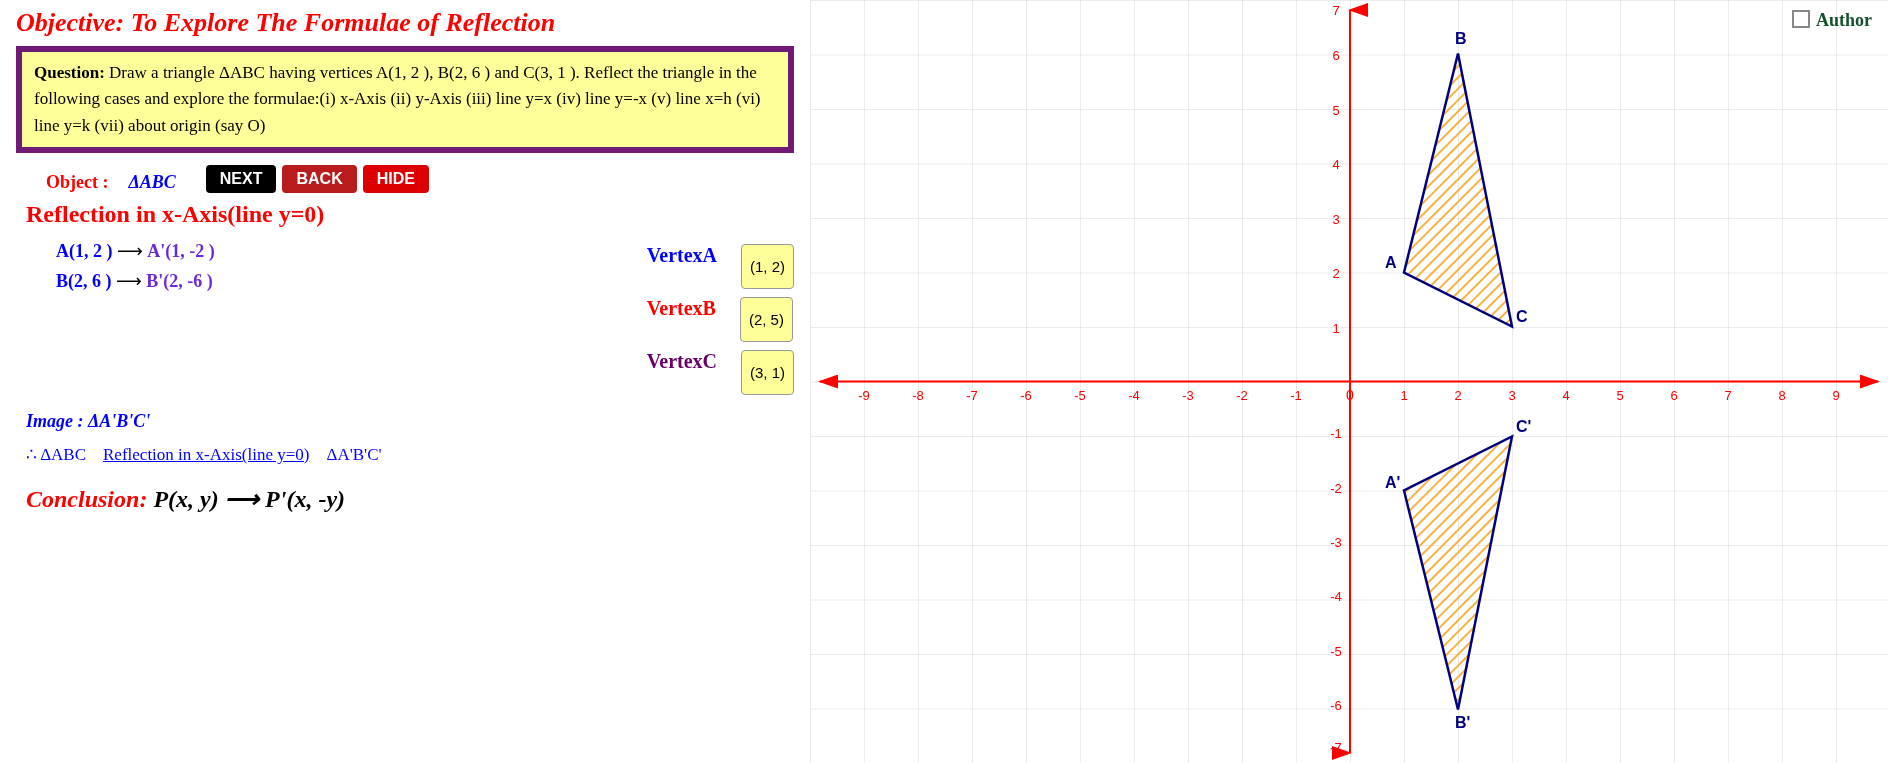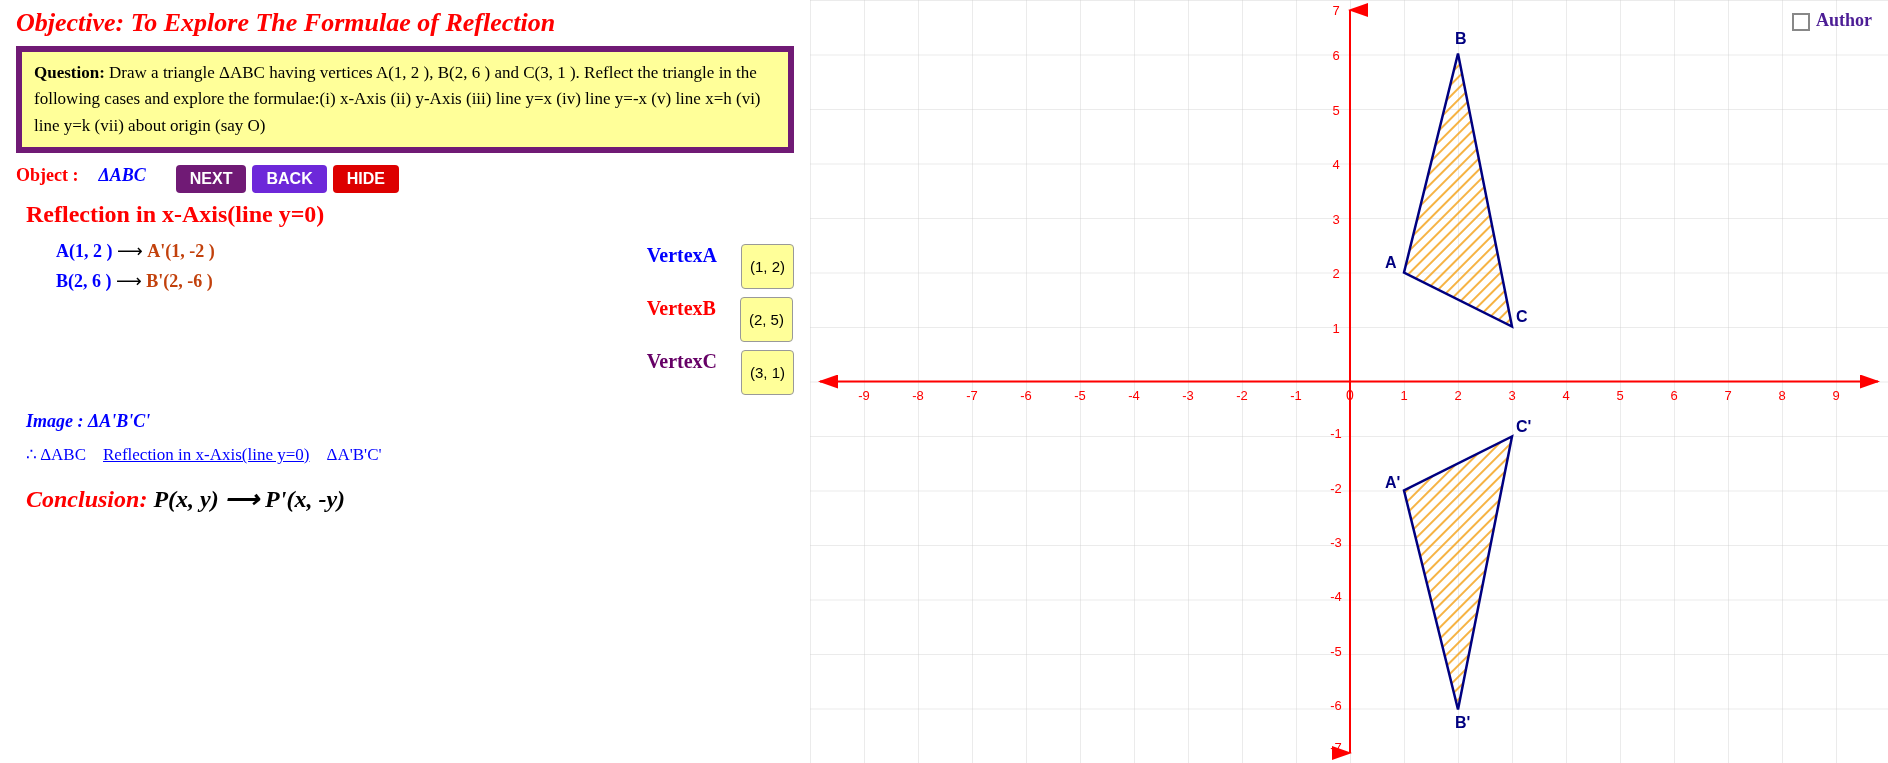--- a/index.html
+++ b/index.html
@@ -34,23 +34,24 @@
       border: 6px solid #701a75;
       padding: 8px 12px;
       font-size: 17px;
       color: #000;
       margin-bottom: 12px;
       line-height: 1.55;
     }
 
     .object-row {
       display: flex;
-      align-items: flex-start;
+      align-items: flex-end;
       gap: 20px;
       margin-bottom: 8px;
+      margin-left: 30px;
     }
 
     .object-label {
       font-size: 18px;
       color: red;
       font-weight: bold;
     }
 
     .object-value {
       font-size: 18px;
@@ -69,22 +70,22 @@
       padding: 5px 14px;
       font-size: 16px;
       font-weight: bold;
       color: #fff;
       border: none;
       border-radius: 4px;
       cursor: pointer;
       font-family: Arial, sans-serif;
     }
 
-    .btn-next { background: #701a75; }
-    .btn-back { background: #6d28d9; }
+    .btn-next { background: #000000; }
+    .btn-back { background: #b91c1c; }
     .btn-hide { background: #dd0000; }
 
     .reflection-title {
       font-size: 24px;
       color: red;
       font-weight: bold;
       margin-bottom: 12px;
       margin-left: 10px;
     }
 
@@ -105,21 +106,21 @@
       margin-bottom: 8px;
       font-weight: bold;
     }
 
     .mapping-row .arrow {
       color: #000;
       font-weight: normal;
     }
 
     .mapping-row .prime {
-      color: #c2410c;
+      color: #6d28d9;
     }
 
     .vertex-panel {
       display: flex;
       flex-direction: column;
       gap: 8px;
       margin-top: 4px;
     }
 
     .vertex-row {
@@ -192,24 +193,24 @@
       position: relative;
       background: #fff;
       overflow: hidden;
     }
 
     .author-badge {
       position: absolute;
       top: 10px;
       right: 16px;
       display: flex;
-      align-items: flex-end;
+      align-items: flex-start;
       gap: 6px;
       font-size: 18px;
-      color: #4c1d95;
+      color: #14532d;
       font-weight: bold;
       z-index: 10;
     }
 
     .author-box {
       width: 18px;
       height: 18px;
       border: 2px solid #888;
       background: #fff;
     }

